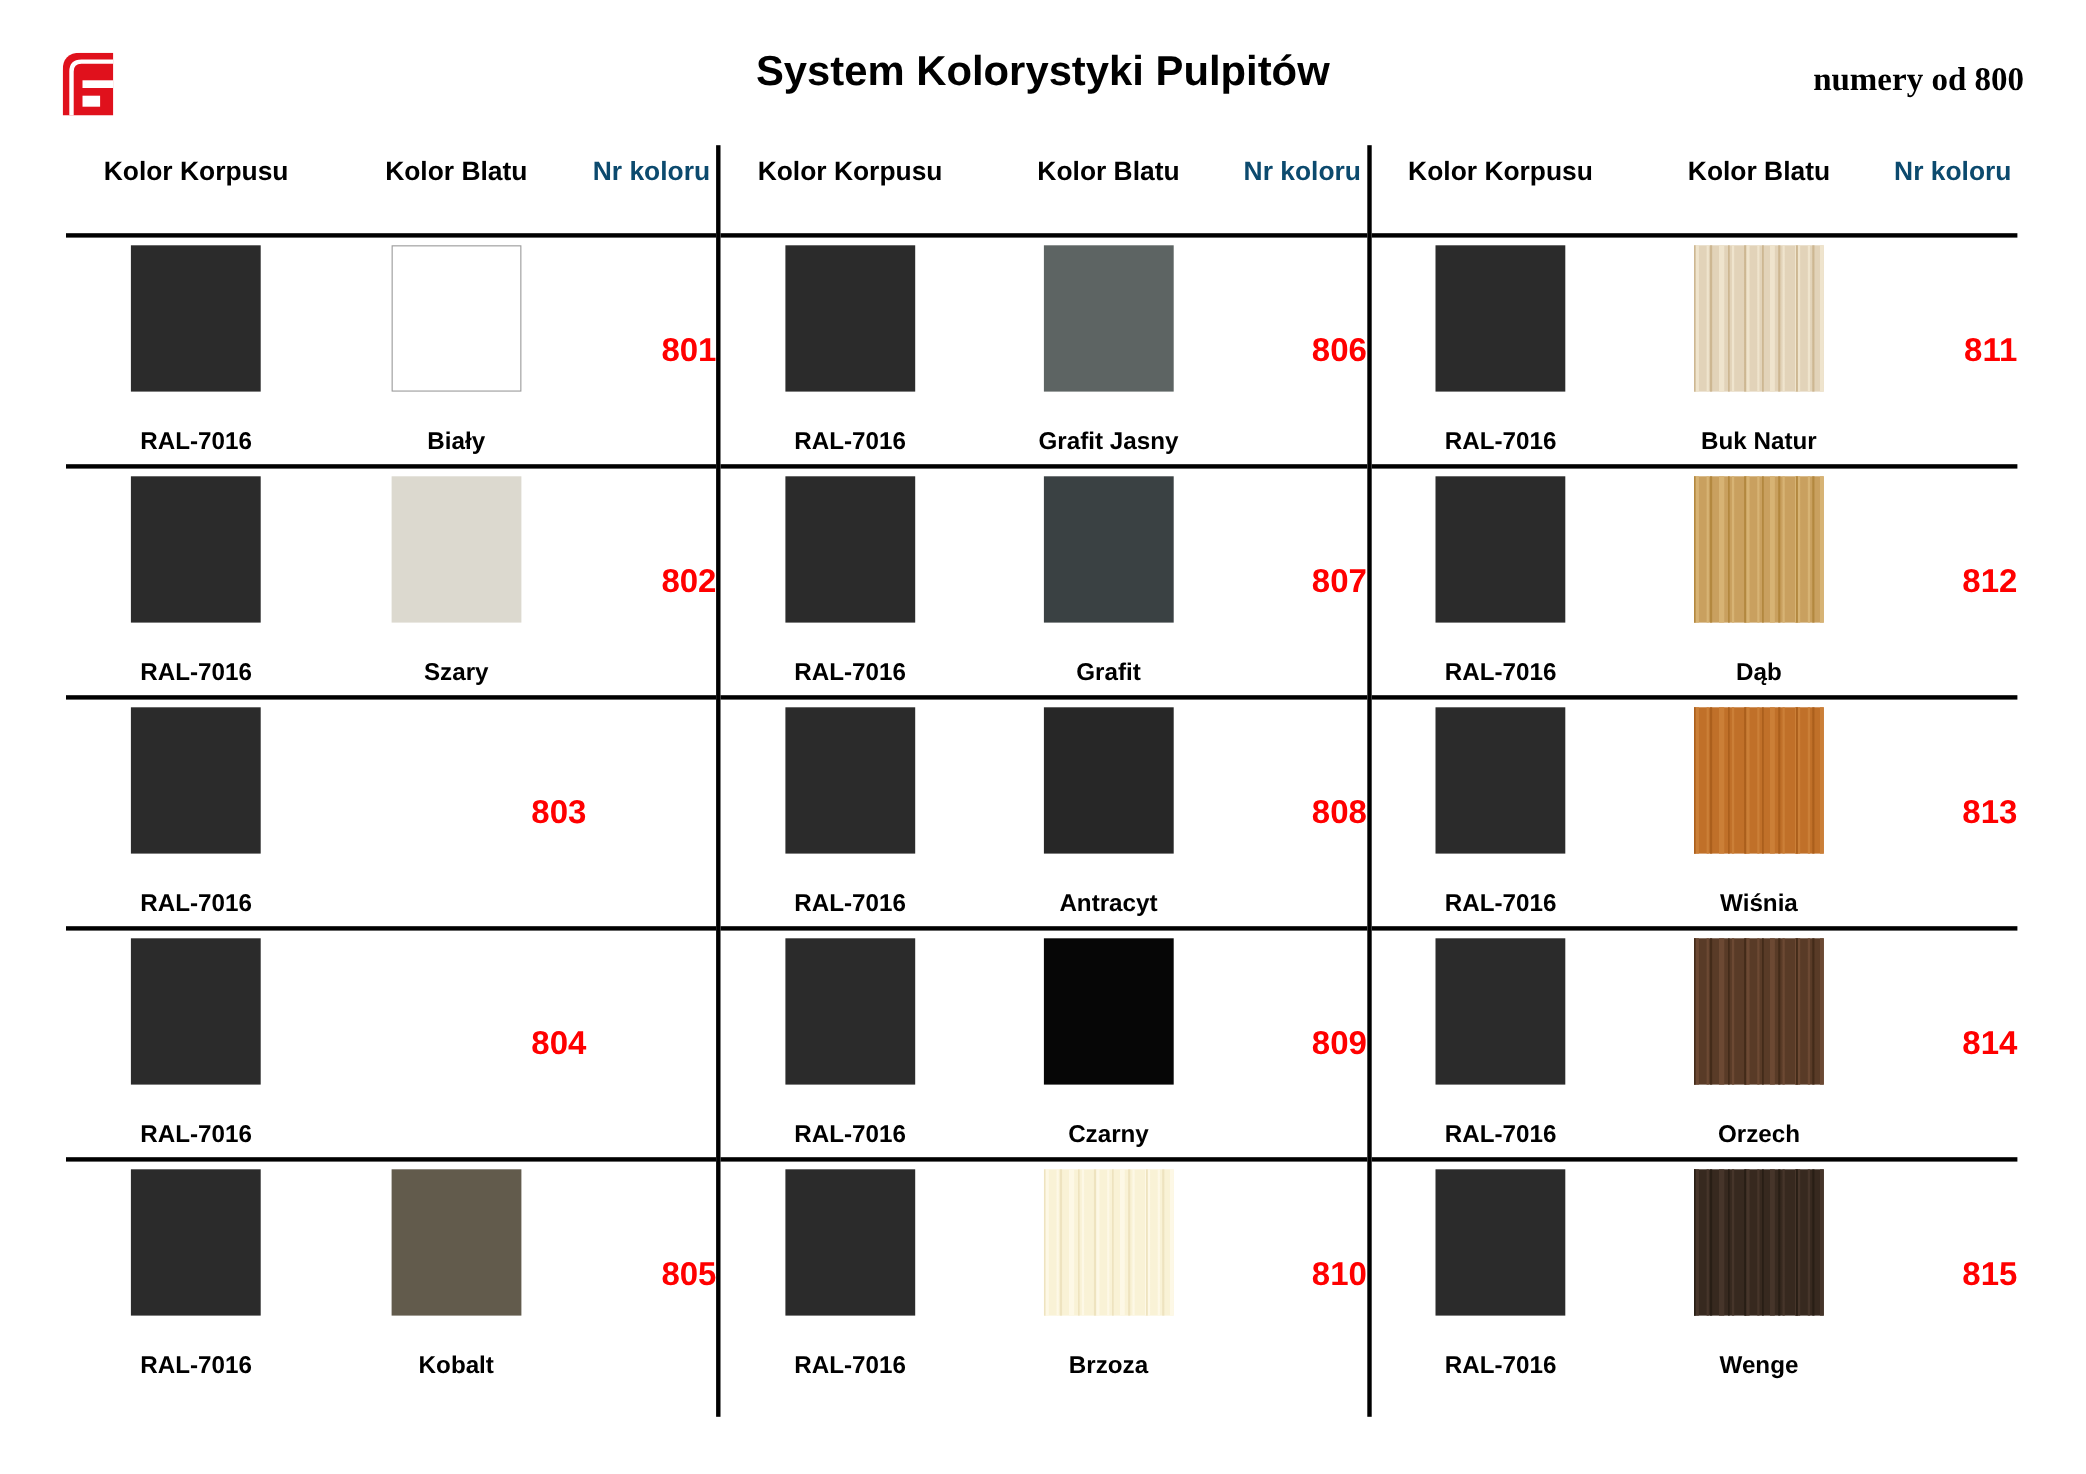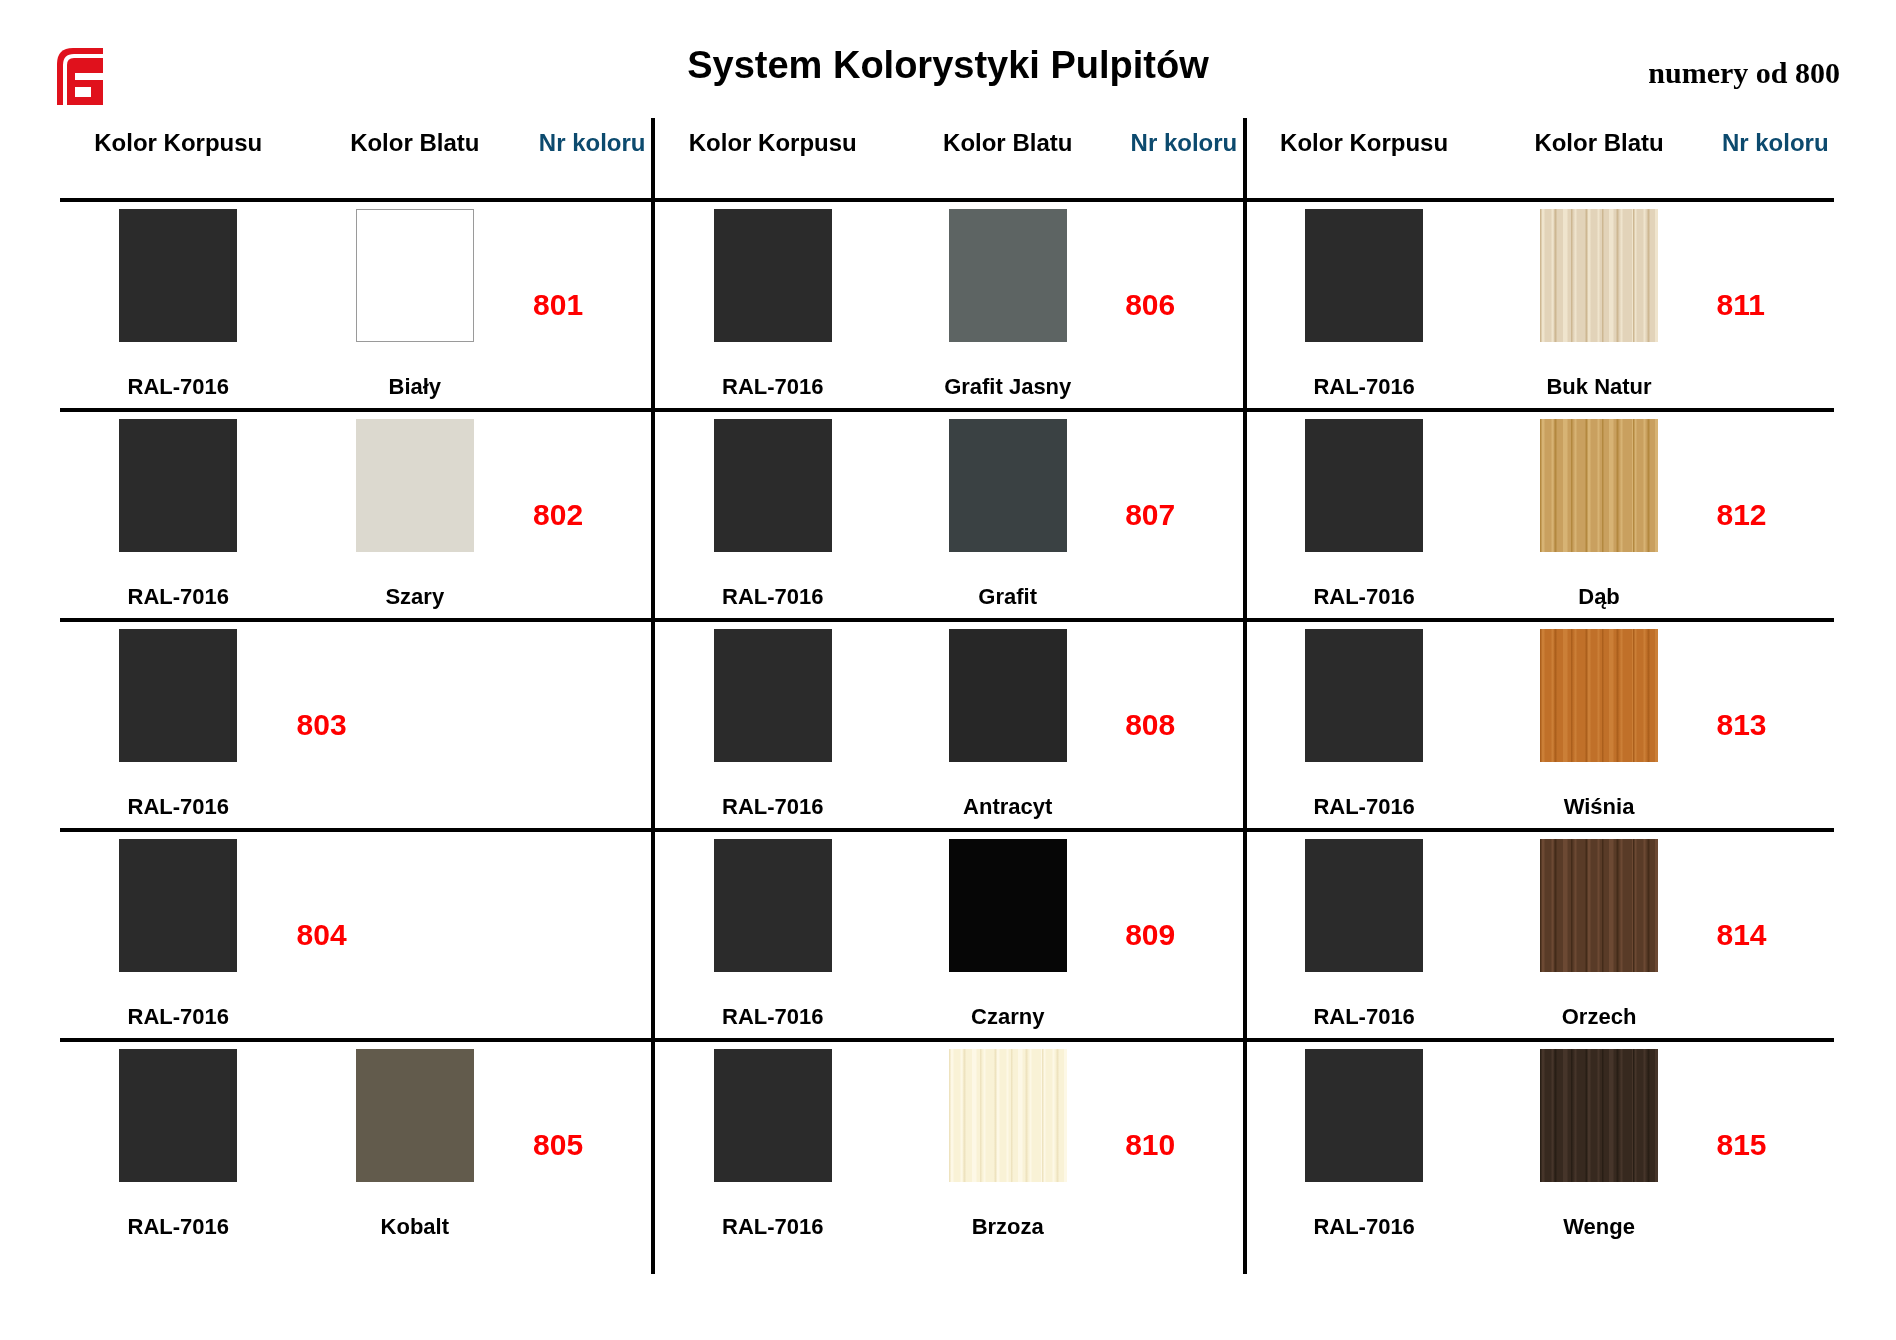--- a/index.html
+++ b/index.html
@@ -12,21 +12,21 @@
   .title {
     position:absolute; left:0; top:44px; width:100%;
     text-align:center; font-size:38px; font-weight:700; letter-spacing:0px;
   }
   .note {
     position:absolute; right:56px; top:56px;
     font-size:30px; font-weight:700;font-family:Liberation Serif, serif;
   }
   
   .table {
-    position:absolute; left:60px; top:118px; width:1774px;
+    position:absolute; left:60px; top:132px; width:1774px;
     display:grid; grid-template-columns:1fr 1fr 1fr;
   }
   .group { padding-bottom:26px; }
   .group.mid, .group.right { border-left:4px solid #000; }
   .ghead {
     height:80px; box-sizing:border-box; padding-top:10px;
     display:grid; grid-template-columns:40% 40% 20%;
   }
   .hcell { text-align:center; font-size:24px; font-weight:700; line-height:30px; }
   .hcell.hnr { color:#0c4a6e; }
@@ -45,21 +45,21 @@
     background:
       repeating-linear-gradient(90deg,
         var(--gd) 0px, var(--gd) 1px, rgba(0,0,0,0) 2px, rgba(0,0,0,0) 14px,
         var(--gd) 15px, var(--gd) 16px, rgba(0,0,0,0) 17px, rgba(0,0,0,0) 31px),
       repeating-linear-gradient(90deg,
         var(--gl) 0px, var(--gl) 4px, rgba(0,0,0,0) 5px, rgba(0,0,0,0) 11px,
         var(--gl) 12px, var(--gl) 13px, rgba(0,0,0,0) 14px, rgba(0,0,0,0) 23px),
       var(--base,#ccc);
   }
   .label { margin-top:32px; font-size:22px; font-weight:700; line-height:26px; text-align:center; }
-  .nrcell { display:flex; align-items:center; justify-content:flex-start; }
+  .nrcell { display:flex; align-items:center; justify-content:flex-end; }
   .nr { font-size:30px; font-weight:700; color:#ff0000; }
 </style>
 </head>
 <body>
 
 <div class="logo">
   <svg width="46" height="57" viewBox="0 0 46 57" xmlns="http://www.w3.org/2000/svg">
     <path d="M16,0 H46 V57 H0 V16 Q0,0 16,0 Z" fill="#e0111c"></path>
     <path d="M8,57 V17 Q8,8 17,8 H46" fill="none" stroke="#ffffff" stroke-width="4"></path>
     <rect x="18" y="25" width="28" height="7" fill="#ffffff"></rect>

